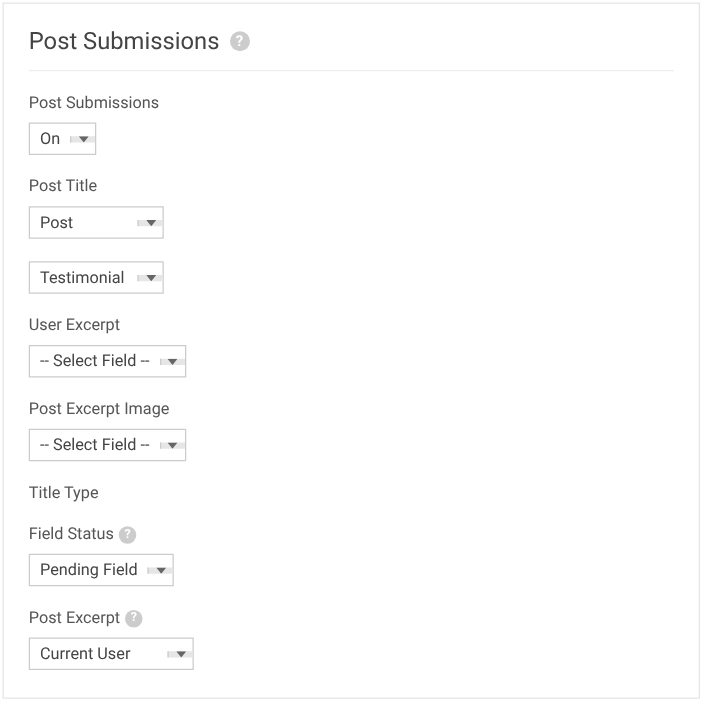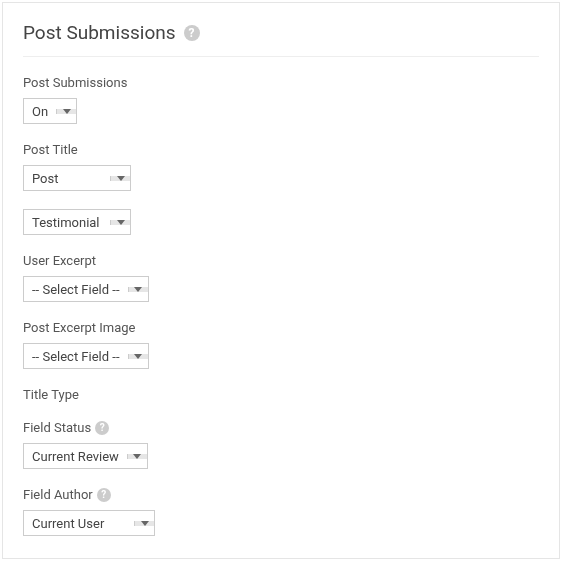--- a/index.html
+++ b/index.html
@@ -172,32 +172,32 @@
       <span>Title Type</span>
     </div>
   </div>
 
   <div class="field">
     <div class="field-label">
       <span>Field Status</span>
       <span class="help-icon small">?</span>
     </div>
     <div class="select-wrap">
-      <span class="select-value">Current Review</span>
-      <span class="select-arrow">
-          <svg viewBox="0 0 8 5">
-            <path d="M0 0 L8 0 L4 5 Z" fill="#666"></path>
-          </svg>
-        </span>
-    </div>
-  </div>
-
-  <div class="field">
-    <div class="field-label">
-      <span>Field Author</span>
+      <span class="select-value">Pending Field</span>
+      <span class="select-arrow">
+          <svg viewBox="0 0 8 5">
+            <path d="M0 0 L8 0 L4 5 Z" fill="#666"></path>
+          </svg>
+        </span>
+    </div>
+  </div>
+
+  <div class="field">
+    <div class="field-label">
+      <span>Post Excerpt</span>
       <span class="help-icon small">?</span>
     </div>
     <div class="select-wrap" style="min-width:132px;">
       <span class="select-value" style="flex:1;">Current User</span>
       <span class="select-arrow">
           <svg viewBox="0 0 8 5">
             <path d="M0 0 L8 0 L4 5 Z" fill="#666"></path>
           </svg>
         </span>
     </div>

